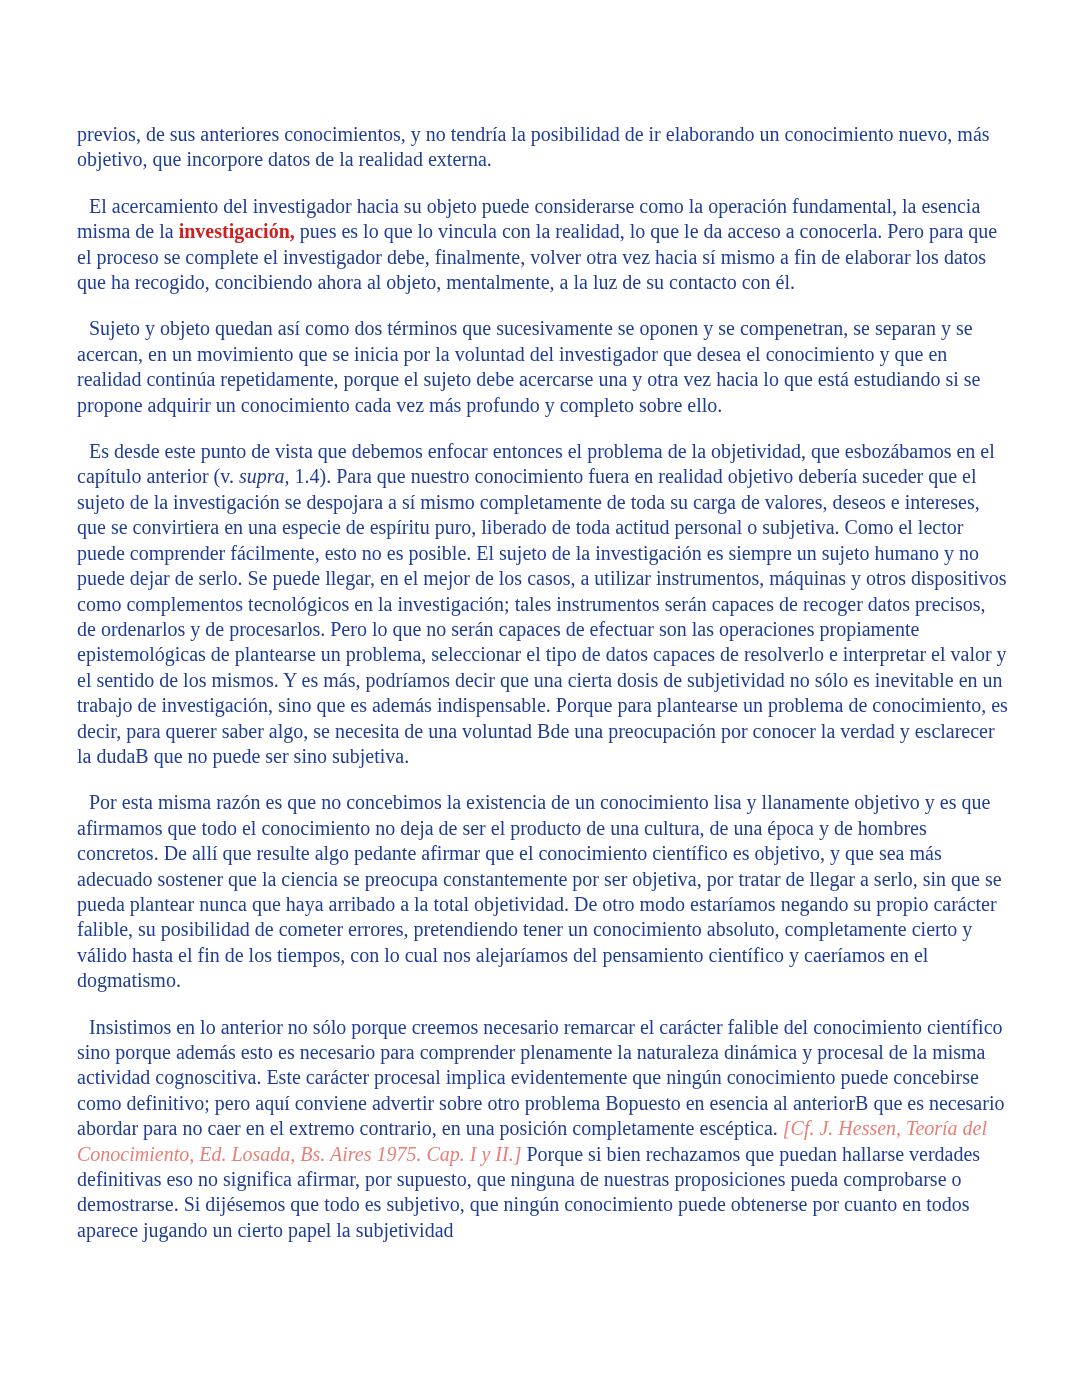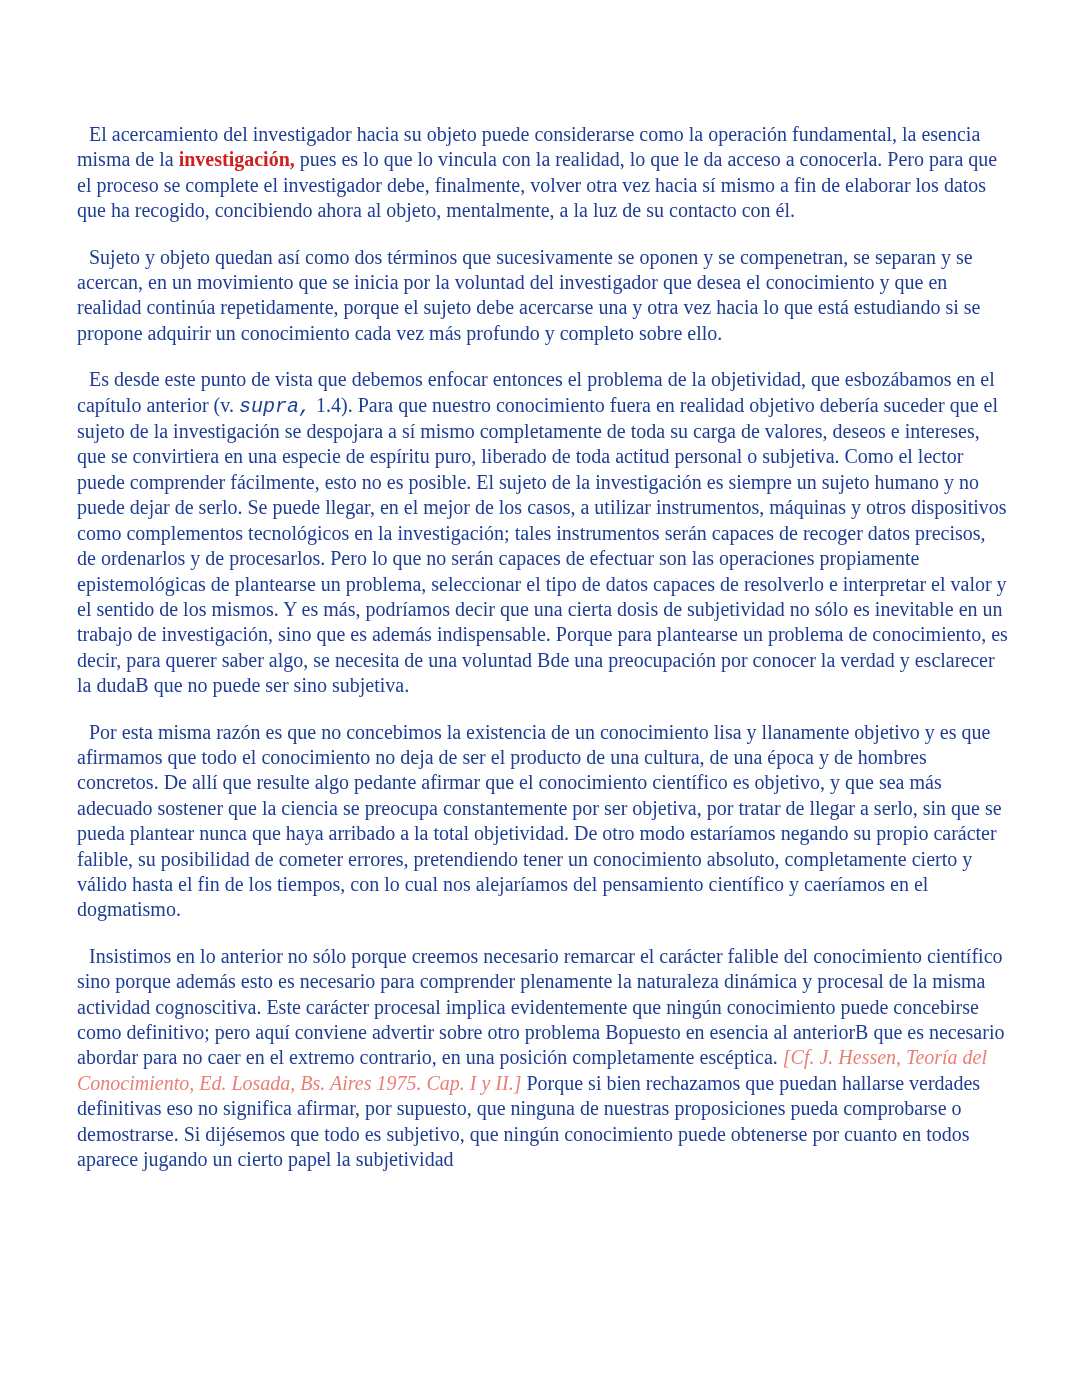--- a/index.html
+++ b/index.html
@@ -32,35 +32,35 @@
     text-indent: 12px;
   }
   .run-normal { }
   .run-bold-red {
     color: var(--highlight-color, #d01f1f);
     font-weight: bold;
     text-align: center;
   }
   .run-italic {
     font-style: italic;
-    font-family: Liberation Mono, monospace;
   }
   .run-citation {
     color: var(--citation-color, #ea7e74);
     font-style: italic;
   }
   .run-citation-italic {
     color: var(--citation-color, #ea7e74);
     font-style: italic;
   }
 </style>
 </head>
 <body>
 
 <div class="page">
   <main class="text-block" id="text-block">
+      <p class=""><span class="run-normal">previos, de sus anteriores conocimientos, y no tendría la posibilidad de ir elaborando un conocimiento nuevo, más objetivo, que incorpore datos de la realidad externa.</span></p>
       <p class="indent"><span class="run-normal">El acercamiento del investigador hacia su objeto puede considerarse como la operación fundamental, la esencia misma de la </span><span class="run-bold-red">investigación,</span><span class="run-normal"> pues es lo que lo vincula con la realidad, lo que le da acceso a conocerla. Pero para que el proceso se complete el investigador debe, finalmente, volver otra vez hacia sí mismo a fin de elaborar los datos que ha recogido, concibiendo ahora al objeto, mentalmente, a la luz de su contacto con él.</span></p>
       <p class="indent"><span class="run-normal">Sujeto y objeto quedan así como dos términos que sucesivamente se oponen y se compenetran, se separan y se acercan, en un movimiento que se inicia por la voluntad del investigador que desea el conocimiento y que en realidad continúa repetidamente, porque el sujeto debe acercarse una y otra vez hacia lo que está estudiando si se propone adquirir un conocimiento cada vez más profundo y completo sobre ello.</span></p>
       <p class="indent"><span class="run-normal">Es desde este punto de vista que debemos enfocar entonces el problema de la objetividad, que esbozábamos en el capítulo anterior (v. </span><span class="run-italic">supra,</span><span class="run-normal"> 1.4). Para que nuestro conocimiento fuera en realidad objetivo debería suceder que el sujeto de la investigación se despojara a sí mismo completamente de toda su carga de valores, deseos e intereses, que se convirtiera en una especie de espíritu puro, liberado de toda actitud personal o subjetiva. Como el lector puede comprender fácilmente, esto no es posible. El sujeto de la investigación es siempre un sujeto humano y no puede dejar de serlo. Se puede llegar, en el mejor de los casos, a utilizar instrumentos, máquinas y otros dispositivos como complementos tecnológicos en la investigación; tales instrumentos serán capaces de recoger datos precisos, de ordenarlos y de procesarlos. Pero lo que no serán capaces de efectuar son las operaciones propiamente epistemológicas de plantearse un problema, seleccionar el tipo de datos capaces de resolverlo e interpretar el valor y el sentido de los mismos. Y es más, podríamos decir que una cierta dosis de subjetividad no sólo es inevitable en un trabajo de investigación, sino que es además indispensable. Porque para plantearse un problema de conocimiento, es decir, para querer saber algo, se necesita de una voluntad Bde una preocupación por conocer la verdad y esclarecer la dudaB que no puede ser sino subjetiva.</span></p>
       <p class="indent"><span class="run-normal">Por esta misma razón es que no concebimos la existencia de un conocimiento lisa y llanamente objetivo y es que afirmamos que todo el conocimiento no deja de ser el producto de una cultura, de una época y de hombres concretos. De allí que resulte algo pedante afirmar que el conocimiento científico es objetivo, y que sea más adecuado sostener que la ciencia se preocupa constantemente por ser objetiva, por tratar de llegar a serlo, sin que se pueda plantear nunca que haya arribado a la total objetividad. De otro modo estaríamos negando su propio carácter falible, su posibilidad de cometer errores, pretendiendo tener un conocimiento absoluto, completamente cierto y válido hasta el fin de los tiempos, con lo cual nos alejaríamos del pensamiento científico y caeríamos en el dogmatismo.</span></p>
       <p class="indent"><span class="run-normal">Insistimos en lo anterior no sólo porque creemos necesario remarcar el carácter falible del conocimiento científico sino porque además esto es necesario para comprender plenamente la naturaleza dinámica y procesal de la misma actividad cognoscitiva. Este carácter procesal implica evidentemente que ningún conocimiento puede concebirse como definitivo; pero aquí conviene advertir sobre otro problema Bopuesto en esencia al anteriorB que es necesario abordar para no caer en el extremo contrario, en una posición completamente escéptica. </span><span class="run-citation">[Cf. J. Hessen, </span><span class="run-citation-italic">Teoría del Conocimiento</span><span class="run-citation">, Ed. Losada, Bs. Aires 1975. Cap. I y II.]</span><span class="run-normal"> Porque si bien rechazamos que puedan hallarse verdades definitivas eso no significa afirmar, por supuesto, que ninguna de nuestras proposiciones pueda comprobarse o demostrarse. Si dijésemos que todo es subjetivo, que ningún conocimiento puede obtenerse por cuanto en todos aparece jugando un cierto papel la subjetividad</span></p>
     </main>
 </div>
 
 </body></html>

